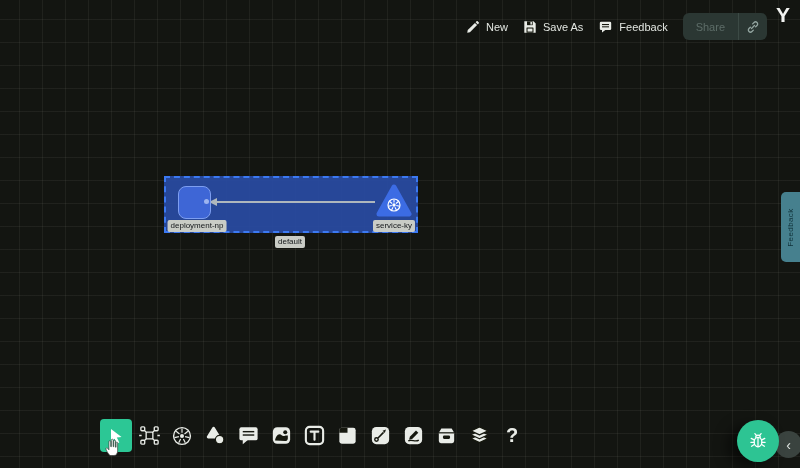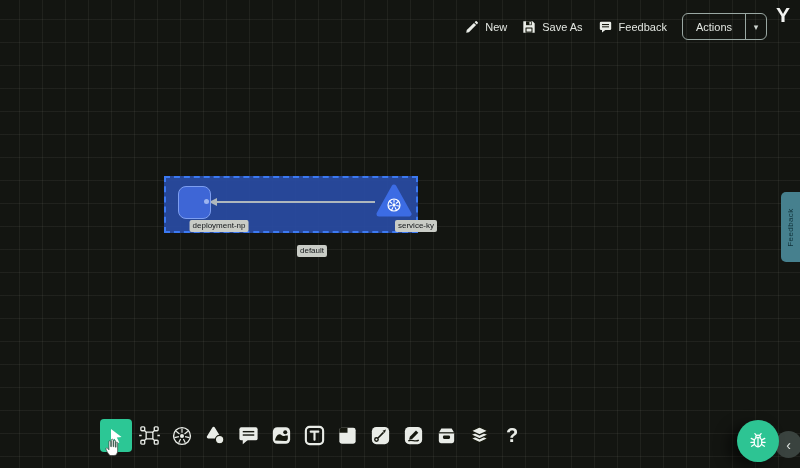--- a/index.html
+++ b/index.html
@@ -50,21 +50,21 @@
   .edge-line { position:absolute; left:216px; top:201px; width:159px; height:1.5px;
                background:#aeb7bd; z-index:6; }
   .edge-arrowhead { position:absolute; left:209px; top:198px; width:0; height:0;
                     border-top:4px solid transparent; border-bottom:4px solid transparent;
                     border-right:8px solid #aeb7bd; z-index:6; }
   .edge-dot { position:absolute; left:204px; top:199px; width:5px; height:5px;
               border-radius:50%; background:#9db4ef; z-index:8; }
   .tri-node { position:absolute; left:376px; top:183px; z-index:7; }
   .tag { position:absolute; transform:translateX(-50%);
          background:#c9ccc6; color:#14171a; font-size:8px; line-height:10px;
-         padding:1px 3px; border-radius:2px; white-space:nowrap; z-index:9;margin-left:22px; }
+         padding:1px 3px; border-radius:2px; white-space:nowrap; z-index:9; }
 
   
   .toolbar { position:absolute; left:100px; top:419px; display:flex; gap:1px; z-index:20; }
   .tool { width:32px; height:33px; display:flex; align-items:center;
           justify-content:center; cursor:pointer; }
   .tool.active { background:#2cc795; border-radius:4px; }
   .help-glyph { color:#e9ece7; font-size:20px; font-weight:bold; }
   .hand-cursor { position:absolute; left:102px; top:436px; z-index:30; pointer-events:none; }
 
   
@@ -102,24 +102,28 @@
     </div>
     <div class="menu-item">
       <svg width="15" height="14" viewBox="0 0 16 16">
         <rect x="1.5" y="2" width="13" height="9.5" rx="1.5" fill="#e9ece7"></rect>
         <path d="M4 11 v3.4 l4.2-3.4 Z" fill="#e9ece7"></path>
         <line x1="4" y1="5.2" x2="12" y2="5.2" stroke="#16180f" stroke-width="1.2"></line>
         <line x1="4" y1="7.8" x2="12" y2="7.8" stroke="#16180f" stroke-width="1.2"></line>
       </svg>
       <span>Feedback</span>
     </div>
-    <div class="actions-btn">
-      <div class="lbl">Actions</div>
-      <div class="caret">
-        <span>▾</span>
+    <div class="share-btn">
+      <div class="lbl">Share</div>
+      <div class="linkwrap">
+        <svg width="14" height="14" viewBox="0 0 16 16" stroke="#93a5a0" fill="none" stroke-width="1.5" stroke-linecap="round">
+          <path d="M6.3 9.7 L9.7 6.3"></path>
+          <path d="M7.6 4.4 l1.6-1.6 a2.4 2.4 0 0 1 3.4 3.4 L11 7.8"></path>
+          <path d="M8.4 11.6 l-1.6 1.6 a2.4 2.4 0 0 1 -3.4-3.4 L5 8.2"></path>
+        </svg>
       </div>
     </div>
   </div>
   <div class="logo">Y</div>
 
   <div class="feedback-tab">
     <span>Feedback</span>
   </div>
 
   <div class="group-rect"></div>
@@ -133,21 +137,21 @@
     <polygon points="18,4 33,31 3,31" fill="#3c6ce4" stroke="#3c6ce4" stroke-width="5" stroke-linejoin="round"></polygon>
     <g>
       <circle cx="18" cy="22" r="6" stroke="#ffffff" stroke-width="1.2" fill="none"></circle>
       <circle cx="18" cy="22" r="1.7" fill="#ffffff"></circle>
       <path d="M18 19.6 18 16.4 M19.9 20.5 22.4 18.5 M20.3 22.5 23.5 23.3 M19 24.2 20.4 27 M17 24.2 15.6 27 M15.7 22.5 12.5 23.3 M16.1 20.5 13.6 18.5" stroke="#ffffff" stroke-width="1.1" fill="none"></path>
     </g>
   </svg>
 
   <div class="tag" style="left:197px; top:220px;">deployment-np</div>
   <div class="tag" style="left:394px; top:220px;text-align:center;">service-ky</div>
-  <div class="tag" style="left:290px; top:245px;">default</div>
+  <div class="tag" style="left:290px; top:236px;">default</div>
 
   <div class="toolbar">
 
     <div class="tool active">
       <svg width="20" height="20" viewBox="0 0 20 20">
         <path fill="#ffffff" d="M5 3 L15.5 11 L10.8 11.6 L13.3 16.4 L10.9 17.5 L8.6 12.8 L5 15.6 Z"></path>
       </svg>
     </div>
 
     <div class="tool">

